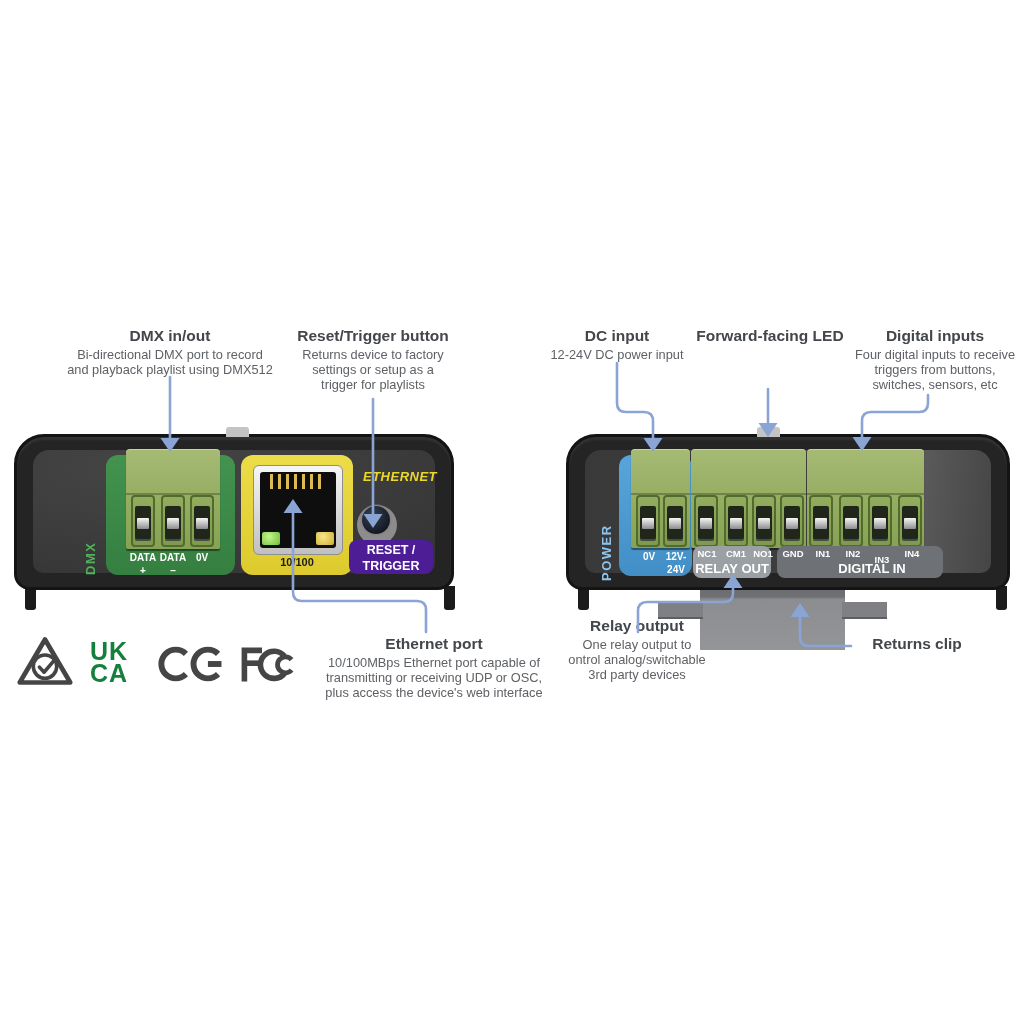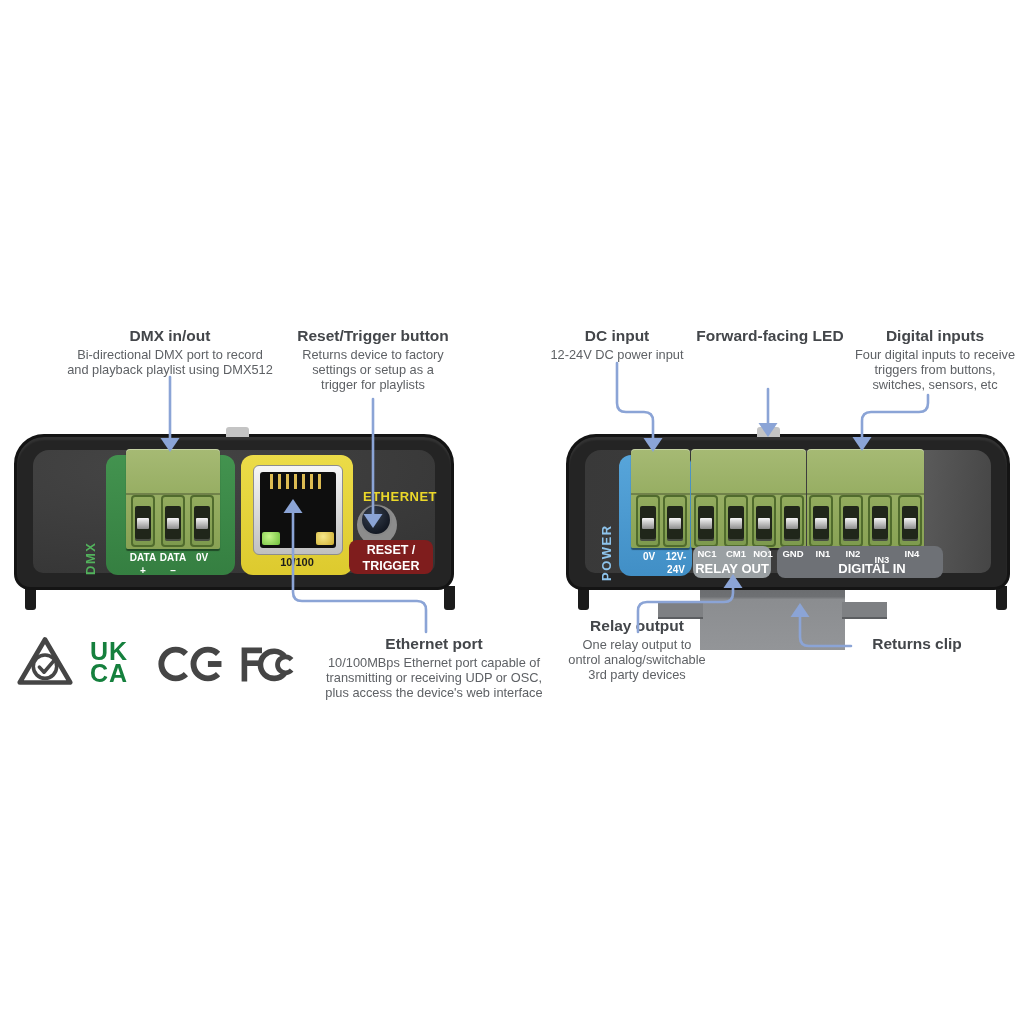--- a/index.html
+++ b/index.html
@@ -115,25 +115,25 @@
     <div class="zone yellow" style="left:224px;top:18px;width:112px;height:120px;">
       <div class="rj45" style="left:12px;top:10px;width:88px;height:88px;">
         <div class="cavity"></div>
         <div class="gold"></div>
         <div class="ledg"></div>
         <div class="ledy"></div>
       </div>
       <div style="position:absolute;left:0;right:0;top:101px;text-align:center;font-weight:bold;font-size:11px;color:#1c1c1c;">10/100</div>
     </div>
 
-    <div style="position:absolute;left:335px;top:52px;width:96px;text-align:center;font-weight:bold;font-size:13px;letter-spacing:.5px;color:#ecd829;">ETHERNET</div>
+    <div style="position:absolute;left:335px;top:32px;width:96px;text-align:center;font-weight:bold;font-size:13px;letter-spacing:.5px;color:#ecd829;font-style:italic;">ETHERNET</div>
     <div style="position:absolute;left:340px;top:68px;width:40px;height:40px;border-radius:50%;background:#8c8c8c;"></div>
     <div style="position:absolute;left:345px;top:69px;width:28px;height:28px;border-radius:50%;
                 background:radial-gradient(circle at 38% 32%,#37404f,#141924 72%);box-shadow:0 0 0 2px rgba(130,130,130,.4);"></div>
-    <div class="badge pre" style="left:332px;top:103px;width:84px;height:34px;background:#7f1d1d;font-weight:bold;font-size:12.5px;line-height:1.25;padding-top:3px;box-sizing:border-box;">RESET /
+    <div class="badge pre" style="left:332px;top:103px;width:84px;height:34px;background:#4c1d95;font-weight:bold;font-size:12.5px;line-height:1.25;padding-top:3px;box-sizing:border-box;">RESET /
 TRIGGER</div>
   </div>
   <div class="nub" style="left:226px;top:427px;"></div>
 
   <div class="foot" style="left:578px;top:586px;"></div>
   <div class="foot" style="left:996px;top:586px;"></div>
   <div class="device" style="left:566px;top:434px;width:444px;height:156px;">
     <div class="panel rear"></div>
     <div class="vlabel" style="left:30px;top:34px;height:110px;color:#8ec4ec;">POWER</div>
 

